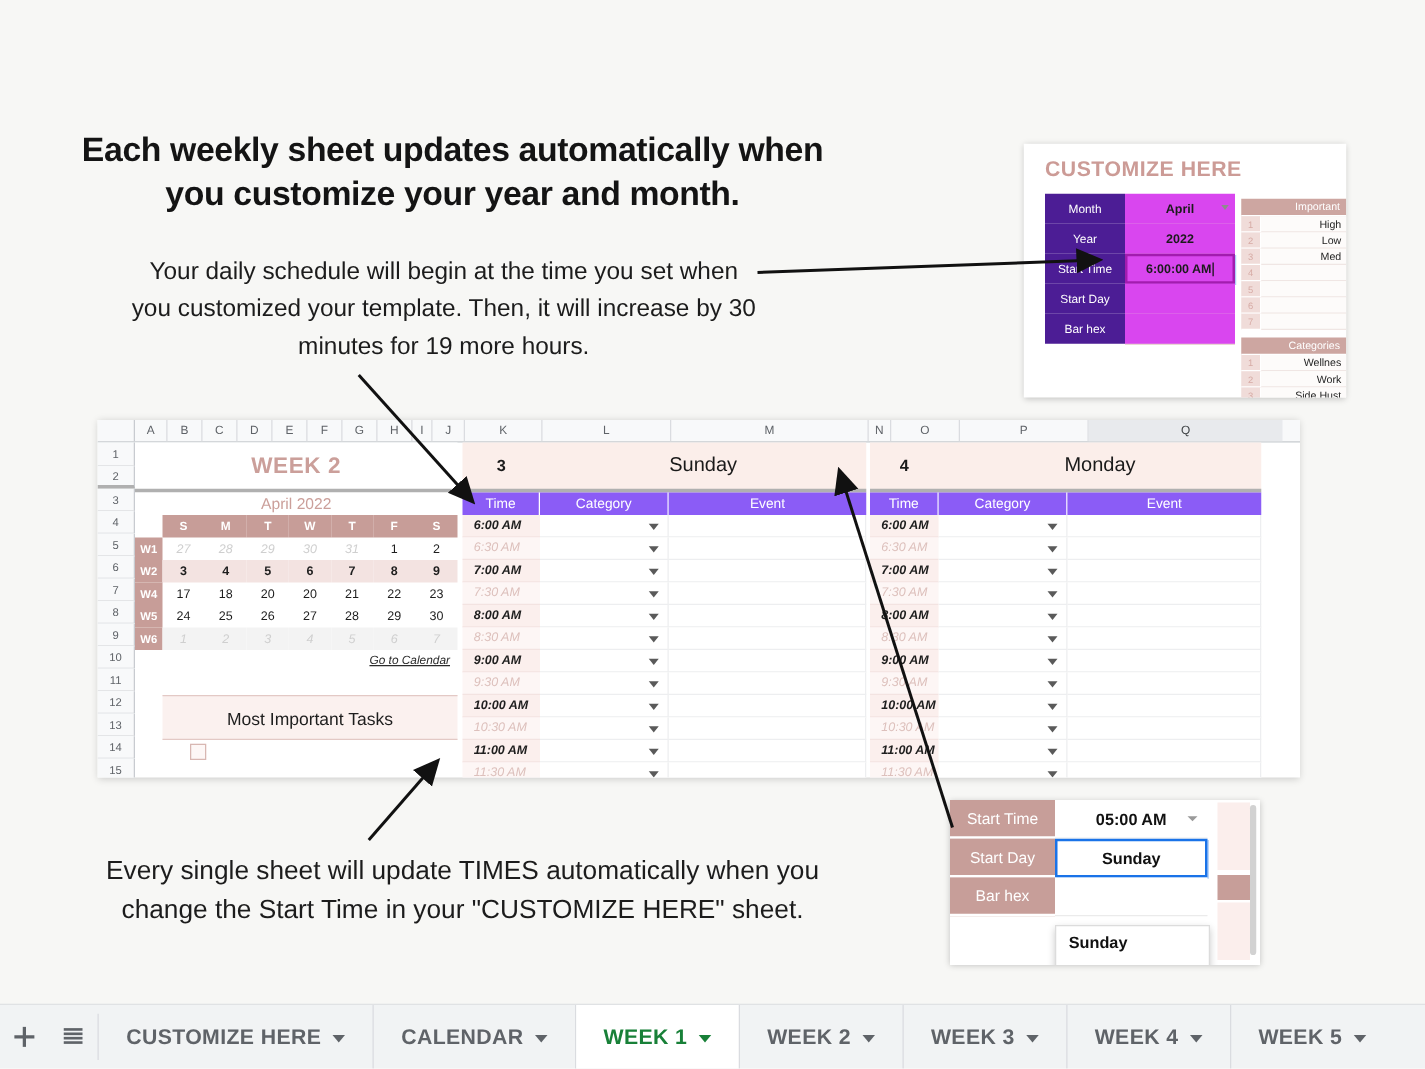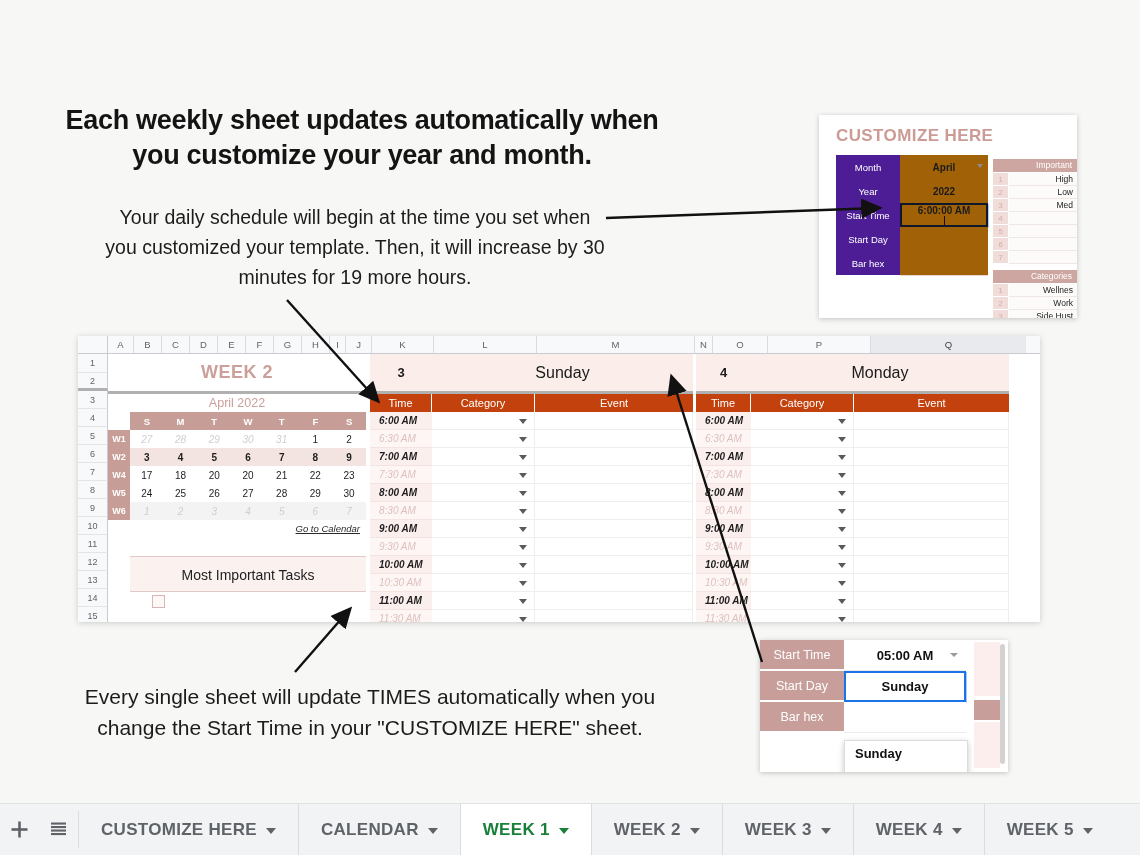--- a/index.html
+++ b/index.html
@@ -93,39 +93,38 @@
   .cust-lab {
     width: 64px; height: 24px;
     background: #4c1d95;
     color: #ffffff;
     font-size: 9.5px;
     display: flex; align-items: center; justify-content: center;
     border-bottom: 1px solid #ffffff;
   }
   .cust-val {
     width: 88px; height: 24px;
-    background: #a16207;
+    background: #d946ef;
     border-bottom: 1px solid #e9d6d3;
     font-size: 10px; font-weight: 700; color: #1b1b1b;
     display: flex; align-items: center; justify-content: center;
     position: relative;
   }
   .cust-val .caret {
     position: absolute; right: 5px; top: 9px;
     width: 0; height: 0;
     border-left: 3.5px solid transparent;
     border-right: 3.5px solid transparent;
     border-top: 4px solid #8c8c8c;
   }
   
   .cust-val.active {
-    border: 2px solid #0f172a;
+    border: 2px solid #a21caf;
     box-sizing: border-box;
     box-shadow: 1px 1px 0 rgba(26,115,232,0.35);
-    flex-direction: column;
   }
   .cust-val.active .cursor {
     display: inline-block;
     width: 1px; height: 11px;
     background: #111; margin-left: 1px;
   }
 
   
   .mini-tbl { position: absolute; width: 84px; }
   .mini-head {
@@ -249,21 +248,21 @@
     display: flex; align-items: center; justify-content: center;
     font-size: 13px; font-weight: 700; color: #1a1a1a;
   }
   .day-name {
     flex: 1;
     display: flex; align-items: center; justify-content: center;
     font-size: 16px; color: #1a1a1a;
   }
   .sched-hdr { display: flex; height: 18px; }
   .sh {
-    background: #c2410c; color: #ffffff;
+    background: #8b5cf6; color: #ffffff;
     font-size: 11px;
     display: flex; align-items: center; justify-content: center;
     border-right: 1px solid #ffffff;
     box-sizing: border-box;
   }
   .sched-row { display: flex; height: 18px; }
   .tc {
     font-size: 10px; font-style: italic; font-weight: 700;
     color: #1e1e1e; background: #fbefed;
     display: flex; align-items: center; padding-left: 9px;

